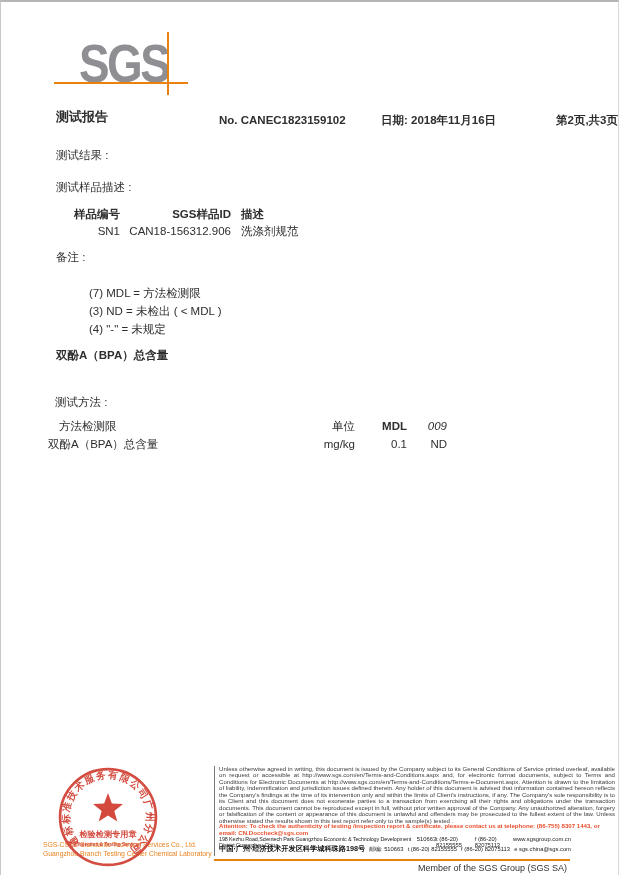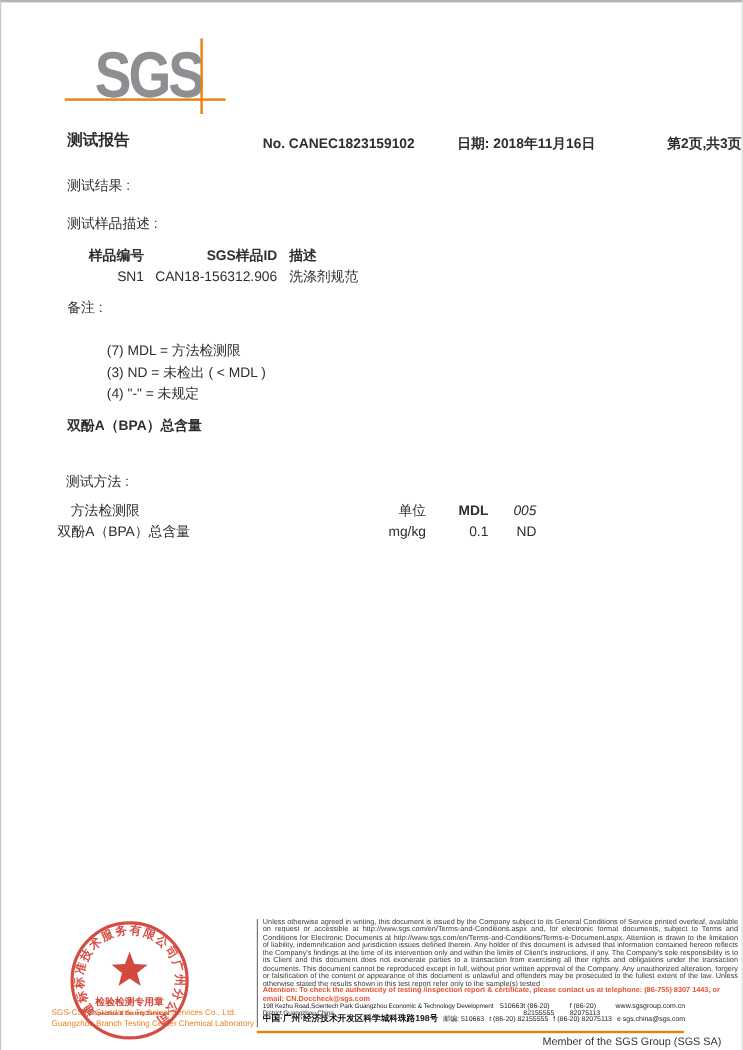--- a/index.html
+++ b/index.html
@@ -19,21 +19,21 @@
     transform:scaleX(.85);transform-origin:left top;
   }
   .orange{background:#e8820c;}
   .legal{font-size:6.1px;line-height:6.45px;text-align:justify;color:#3b3b3b;}
   .attention{font-size:6.1px;line-height:6.6px;font-weight:bold;color:#e8502e;}
   .addr-row{display:flex;justify-content:space-between;align-items:baseline;width:352px;}
   .addr-en{font-size:5.4px;letter-spacing:-.1px;color:#222;}
   .addr-cn{font-size:7.2px;font-weight:bold;color:#111;}
   .addr-sm{font-size:5.8px;color:#222;}
   .company-line{font-size:6.8px;color:#e8831f;white-space:nowrap;}
-  .member{font-size:9px;color:#333;margin-left:34px;}
+  .member{font-size:9px;color:#333;}
   .stamp{left:56px;top:764px;width:102px;height:102px;}
 </style>
 </head>
 <body>
 
 <div class="page">
 
   <div class="abs logo-text" style="left:78px;top:34px;">SGS</div>
   <div class="abs orange" style="left:53px;top:80px;width:134px;height:2px;"></div>
   <div class="abs orange" style="left:166px;top:30px;width:2px;height:63px;"></div>
@@ -58,21 +58,21 @@
   <div class="abs fs11" style="left:88px;top:284px;">(7) MDL = 方法检测限</div>
   <div class="abs fs11" style="left:88px;top:302px;">(3) ND = 未检出 ( &lt; MDL )</div>
   <div class="abs fs11" style="left:88px;top:320px;">(4) "-" = 未规定</div>
 
   <div class="abs fs11 b u" style="left:55px;top:346px;">双酚A（BPA）总含量</div>
   <div class="abs fs11" style="left:54px;top:393px;">测试方法 :</div>
 
   <div class="abs fs11 u" style="left:58px;top:417px;">方法检测限</div>
   <div class="abs fs11 b u ctr" style="left:322px;top:417px;width:32px;font-weight:normal;">单位</div>
   <div class="abs fs11 b u ctr" style="left:372px;top:417px;width:34px;">MDL</div>
-  <div class="abs fs11 u i ctr" style="left:412px;top:417px;width:34px;">005</div>
+  <div class="abs fs11 u i ctr" style="left:412px;top:417px;width:34px;">009</div>
 
   <div class="abs fs11" style="left:47px;top:435px;">双酚A（BPA）总含量</div>
   <div class="abs fs11 ctr" style="left:322px;top:435px;width:32px;">mg/kg</div>
   <div class="abs fs11 ctr" style="left:372px;top:435px;width:34px;">0.1</div>
   <div class="abs fs11 ctr" style="left:412px;top:435px;width:34px;">ND</div>
 
   <div class="abs company-line" style="left:42px;top:839px;">SGS-CSTC Standards Technical Services Co., Ltd.</div>
   <div class="abs company-line" style="left:42px;top:848px;">Guangzhou Branch Testing Center Chemical Laboratory</div>
 
   <svg class="abs stamp" viewBox="0 0 100 100">

